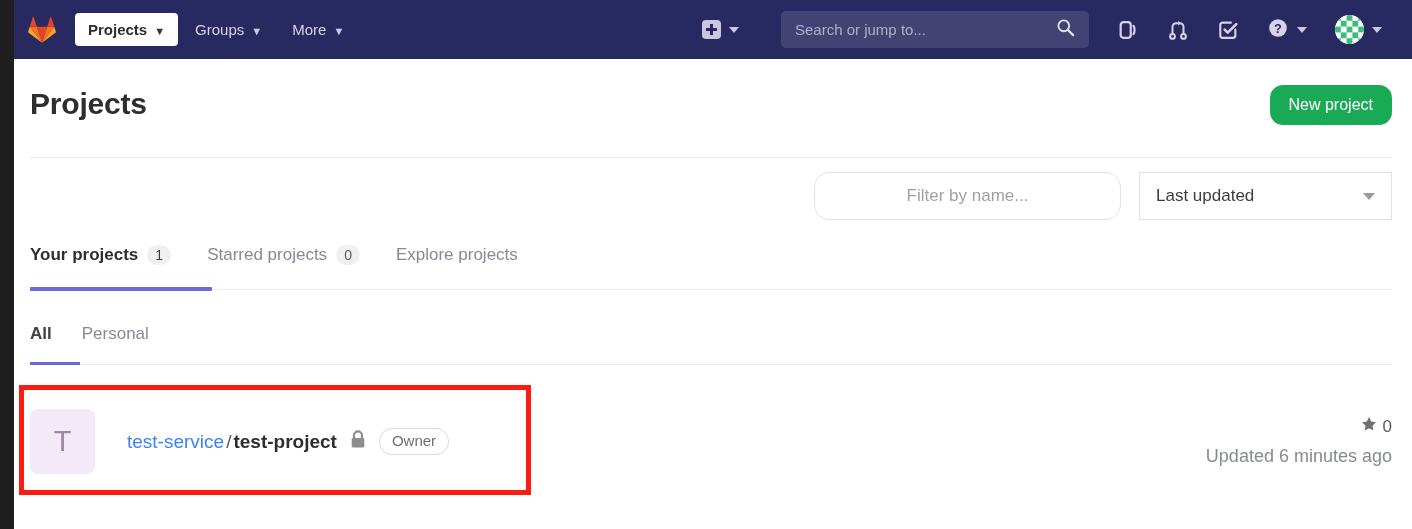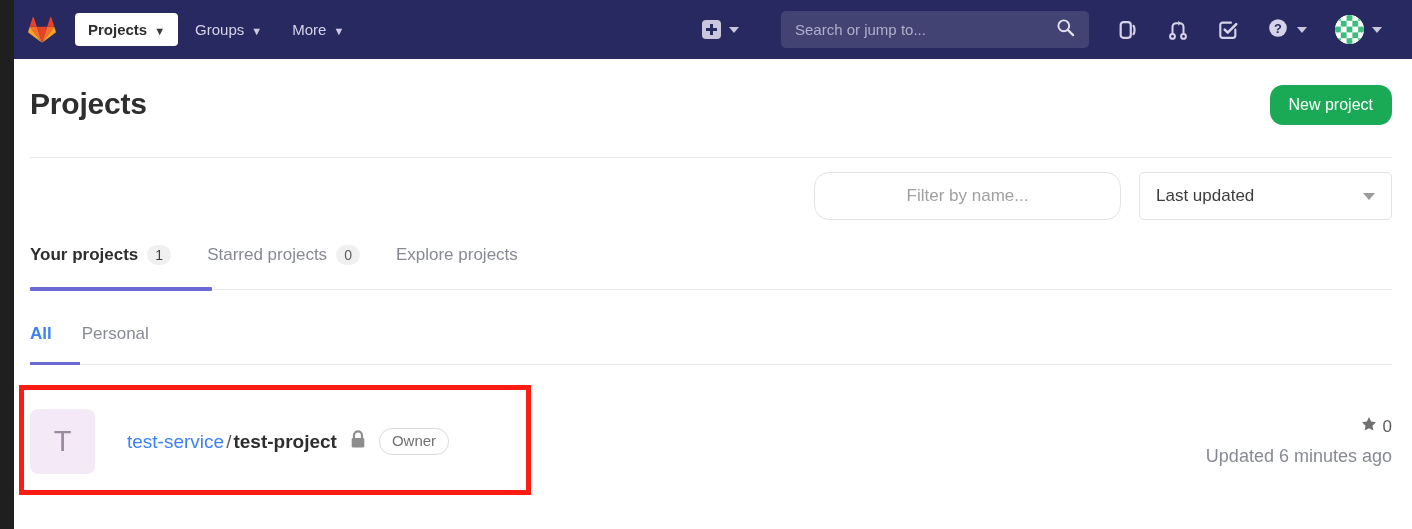--- a/index.html
+++ b/index.html
@@ -163,21 +163,21 @@
     padding: 0 16px;
     font-size: 17px;
     font-family: "Liberation Sans", sans-serif;
     color: #3d3d3d;
     outline: none;
     text-align: center;
   }
   .filter-input::placeholder { color: #a0a0a0; }
   .sort-select {
     width: 253px; height: 48px;
-    border: 1px solid #e3e3e3; border-radius: 5px;
+    border: 1px solid #e3e3e3; border-radius: 0;
     background: #fff;
     display: flex; align-items: center; justify-content: space-between;
     padding: 0 16px;
     font-size: 17px; color: #3d3d3d;
     cursor: pointer;
   }
   .sort-select .chev-dark {
     width: 0; height: 0;
     border-left: 6px solid transparent;
     border-right: 6px solid transparent;
@@ -226,21 +226,21 @@
     position: absolute; top: 265px; left: 30px;
     display: flex; align-items: flex-end;
   }
   .subtab {
     font-size: 17px;
     color: #878a93;
     padding: 0 15px 12px 0;
     cursor: pointer;
   }
   .subtab:not(:first-child) { padding-left: 15px; }
-  .subtab.active { color: #3b82f6; font-weight: 700; }
+  .subtab.active { color: #404040; font-weight: 700; }
   .subtabs-underline {
     position: absolute; top: 305px; left: 30px; right: 20px;
     height: 1px; background: #eaeaea;
   }
   .subtabs-active-bar {
     position: absolute; top: 303px; left: 30px;
     width: 50px; height: 3px; background: #6b69d6;
   }
 
   

